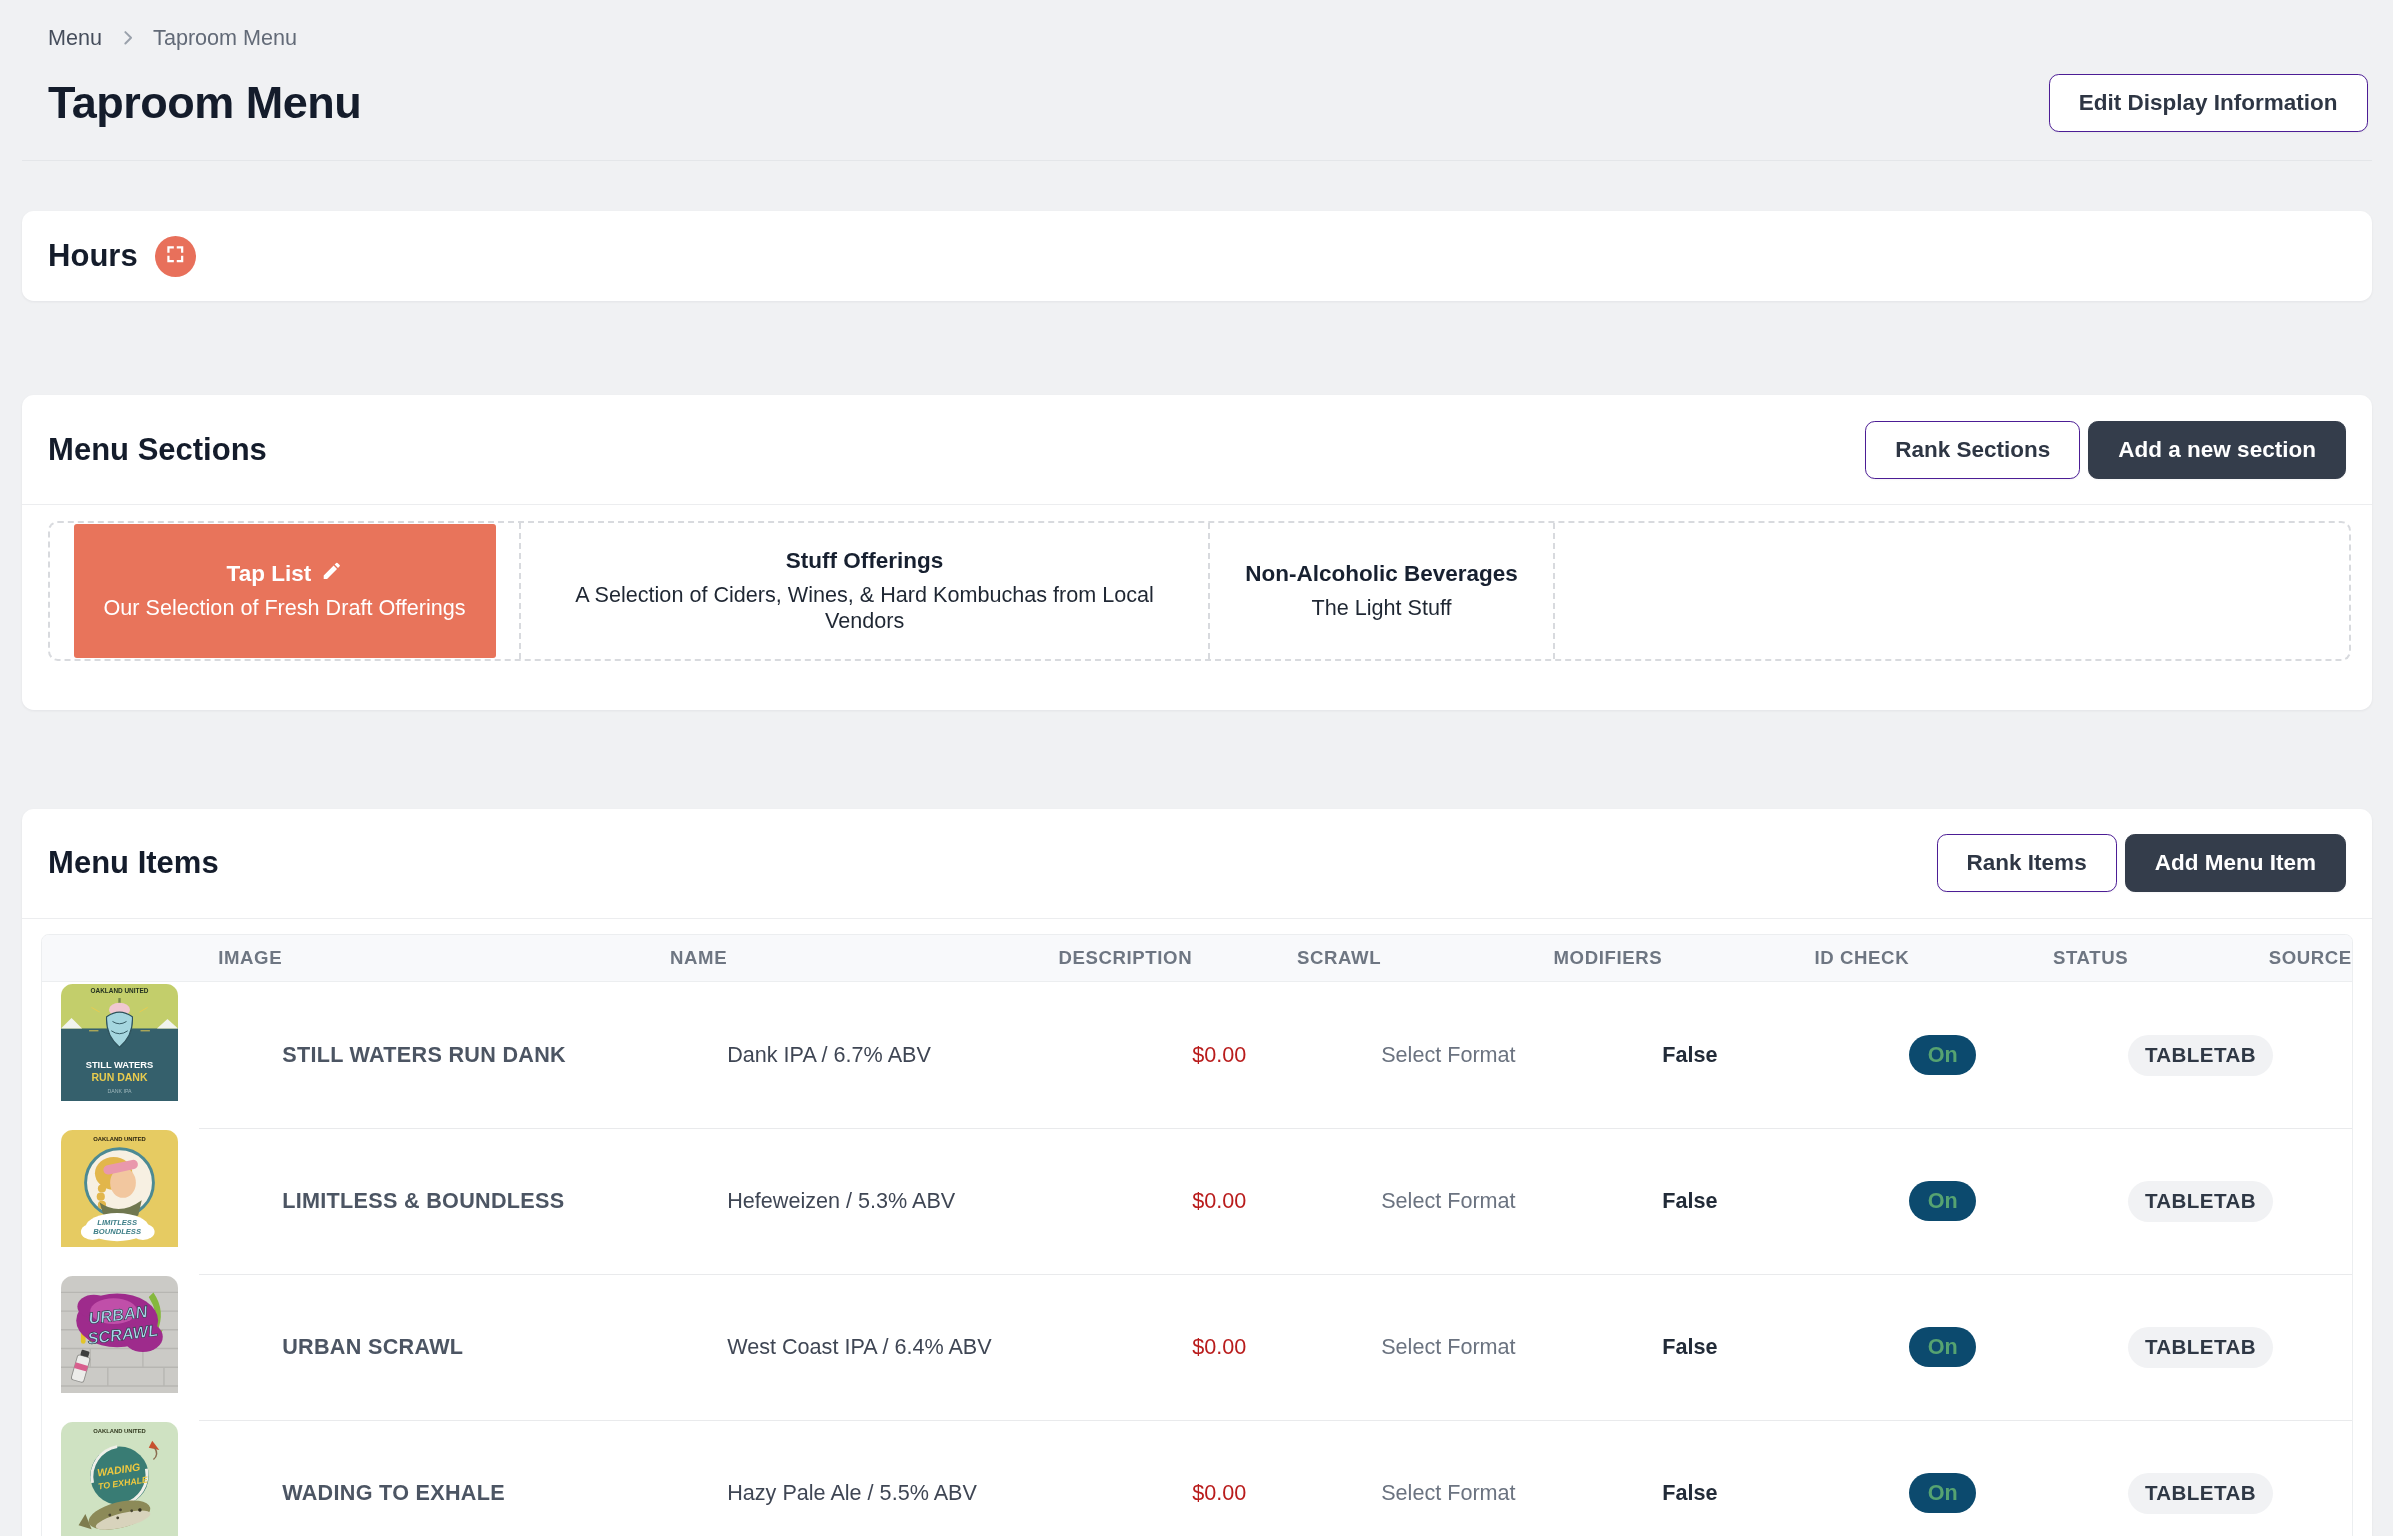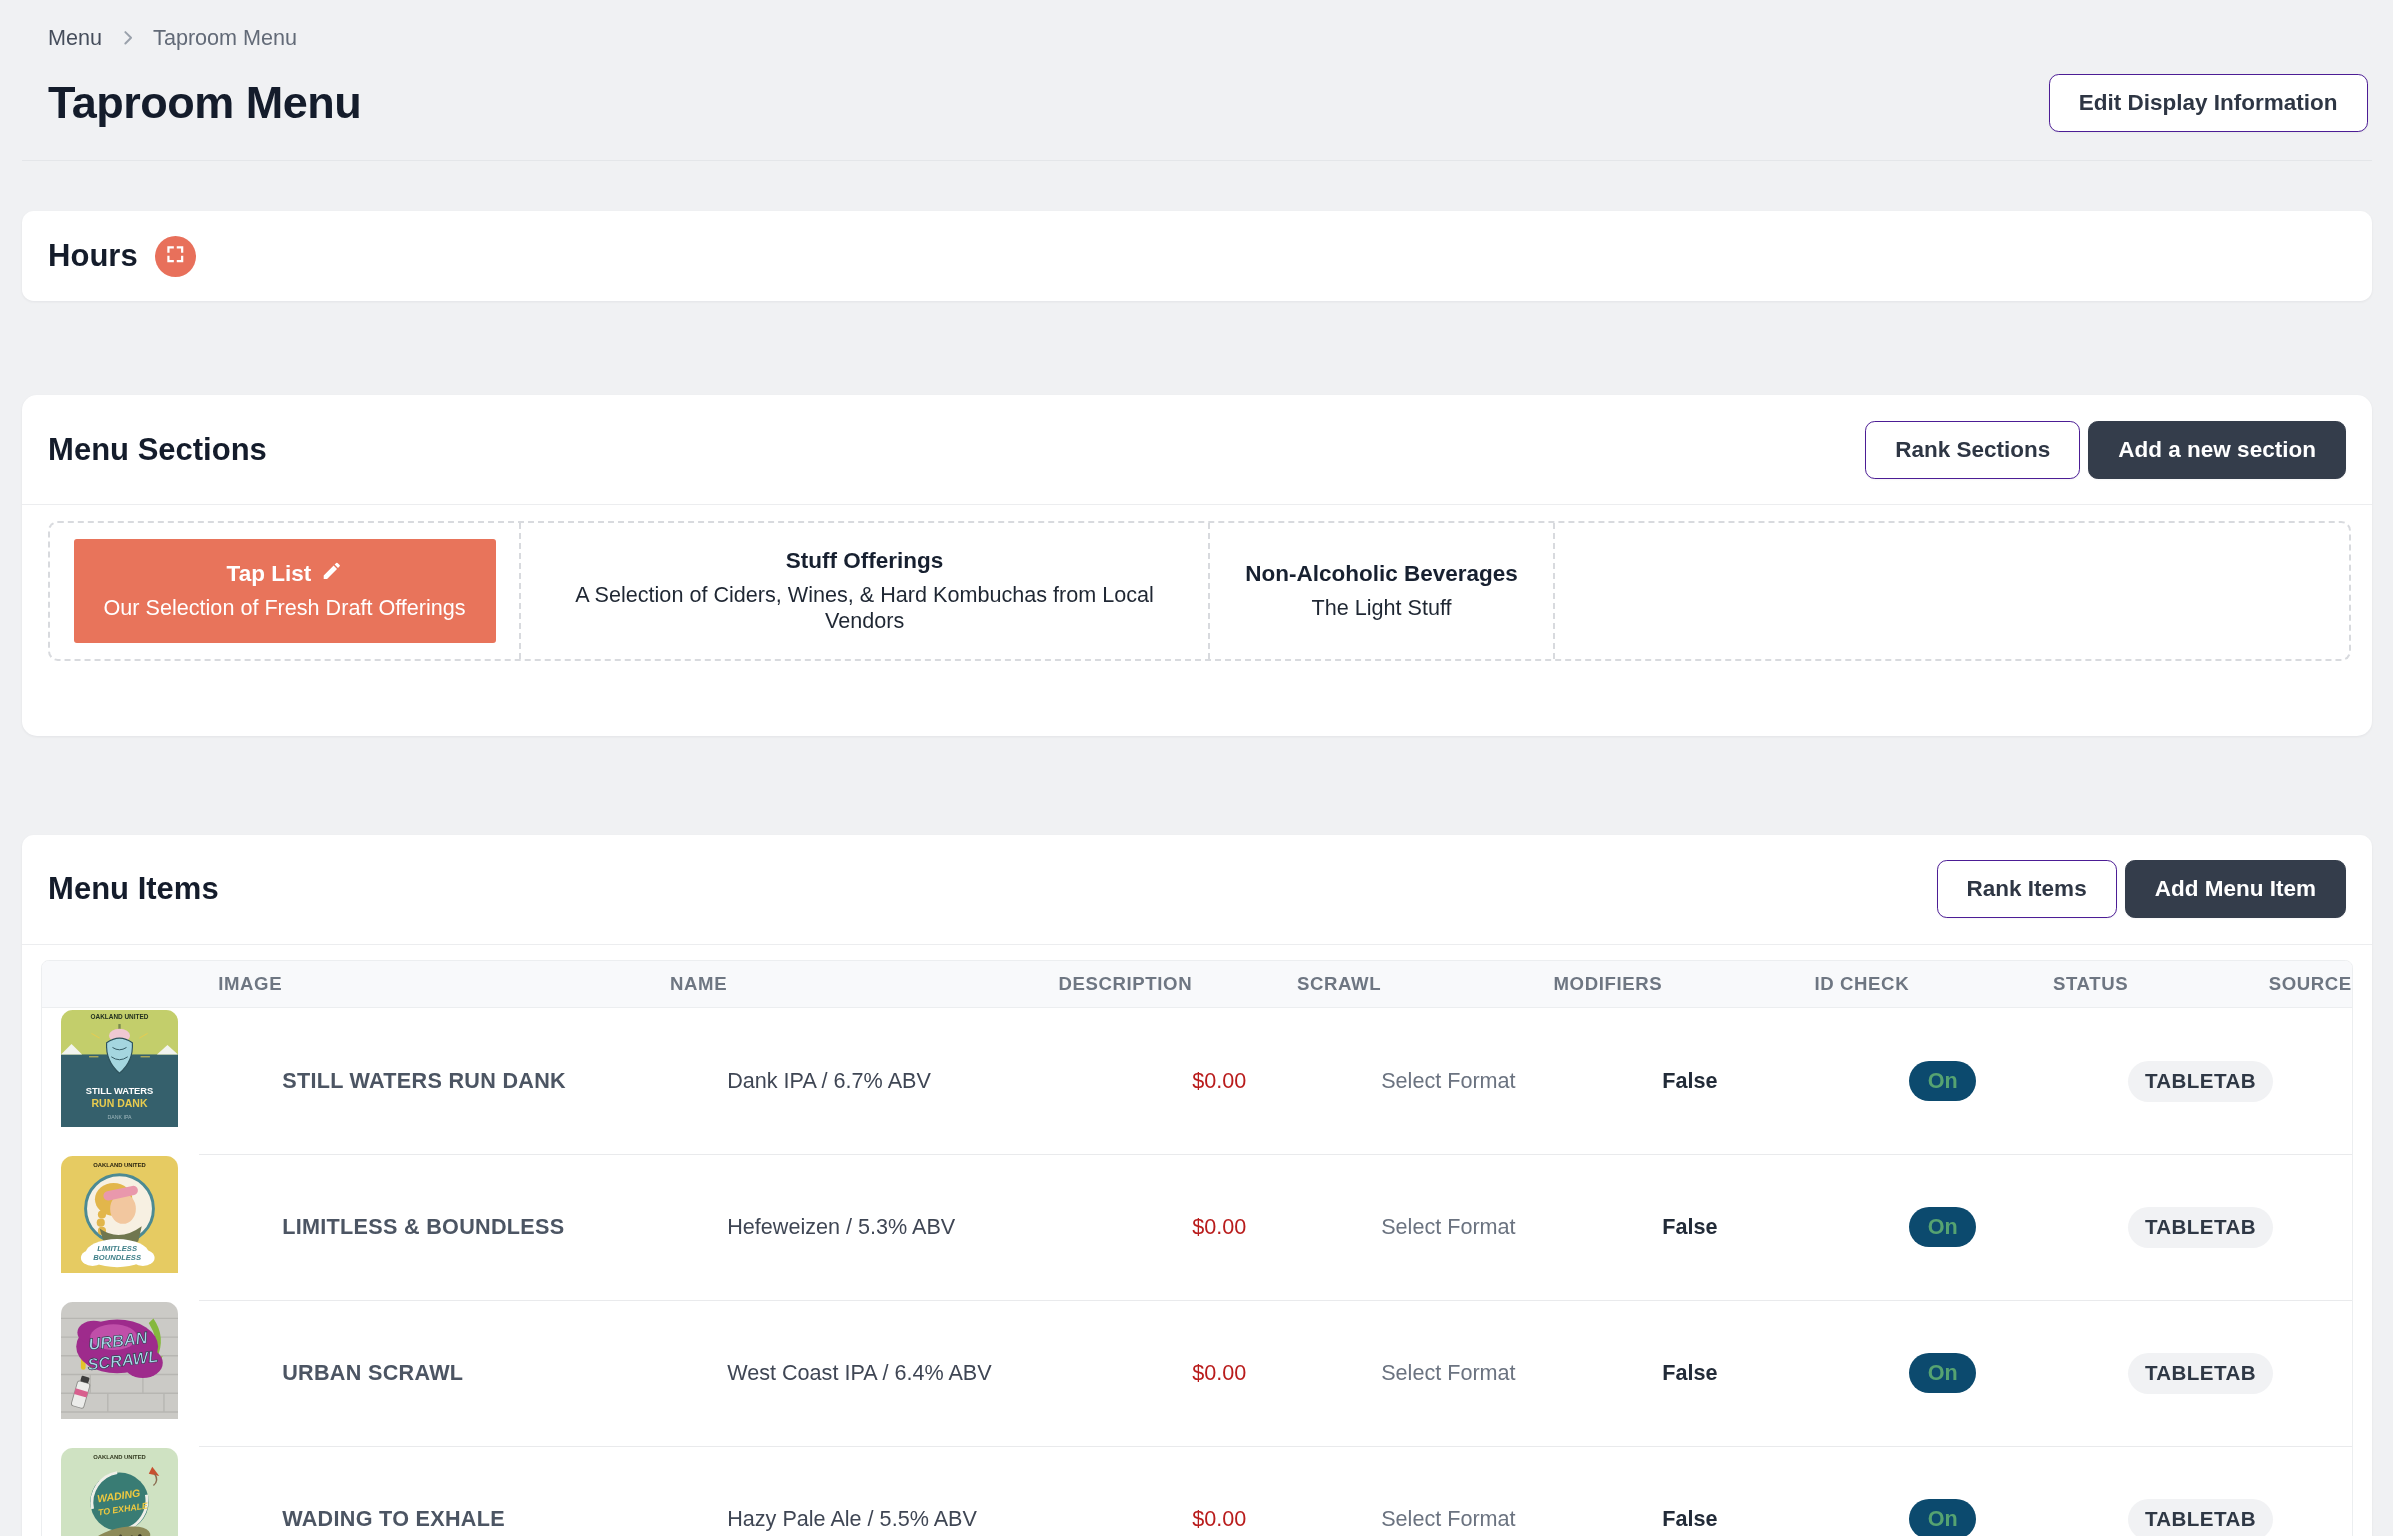--- a/index.html
+++ b/index.html
@@ -40,38 +40,38 @@
     width:41px; height:41px; border-radius:50%; border:none; margin-left:17.6px;
     background:#E8705B; display:inline-flex; align-items:center; justify-content:center;
     cursor:pointer;
   }
 
   .card-head { display:flex; align-items:center; justify-content:space-between; padding:25.5px 26.5px; }
   .head-buttons { display:flex; gap:8px; }
   .card-sep { border-top:1px solid #ECEDEF; }
 
   
-  .sections-card { margin-top:94px; padding-bottom:75px;border-radius:15px; }
+  .sections-card { margin-top:94px; padding-bottom:49px; }
   .sections-wrap { padding:15.7px 21.6px 0 26.5px; }
   .sections-strip {
     border:2px dashed #D8DADE; border-radius:9.8px; height:140px;
     display:flex; overflow:hidden;
   }
   .sec-region { display:flex; align-items:center; justify-content:center; }
   .sec-region + .sec-region { border-left:2px dashed #D8DADE; }
   .sec-region.r1 { width:469px; }
   .sec-region.r2 { width:689px; }
   .sec-region.r3 { width:345px; }
   .sec-region.r4 { flex:1; }
   .section-card { text-align:center; cursor:pointer; padding:0 15.7px; }
   .section-card .sec-name { font-size:22.5px; font-weight:700; color:#172030;
       display:flex; align-items:center; justify-content:center; gap:9.8px; }
   .section-card .sec-desc { font-size:21.6px; color:#1F2733; margin-top:7.8px; }
   .section-card.active {
-    background:#E8745B; border-radius:2.9px; width:422px; height:104px; margin:0 23.5px;
+    background:#E8745B; border-radius:2.9px; width:422px; height:134px; margin:0 23.5px;
     display:flex; flex-direction:column; align-items:center; justify-content:center;
   }
   .section-card.active .sec-name,
   .section-card.active .sec-desc { color:#FFFFFF; }
 
   
   .items-card { margin-top:99px; height:784px; }
   .table-wrap { padding:15.7px 19.6px 19.6px 19.6px; }
   .table { border:1px solid #ECEEF0; border-radius:7.8px; overflow:hidden; background:#FFF; }
   .thead, .trow {

